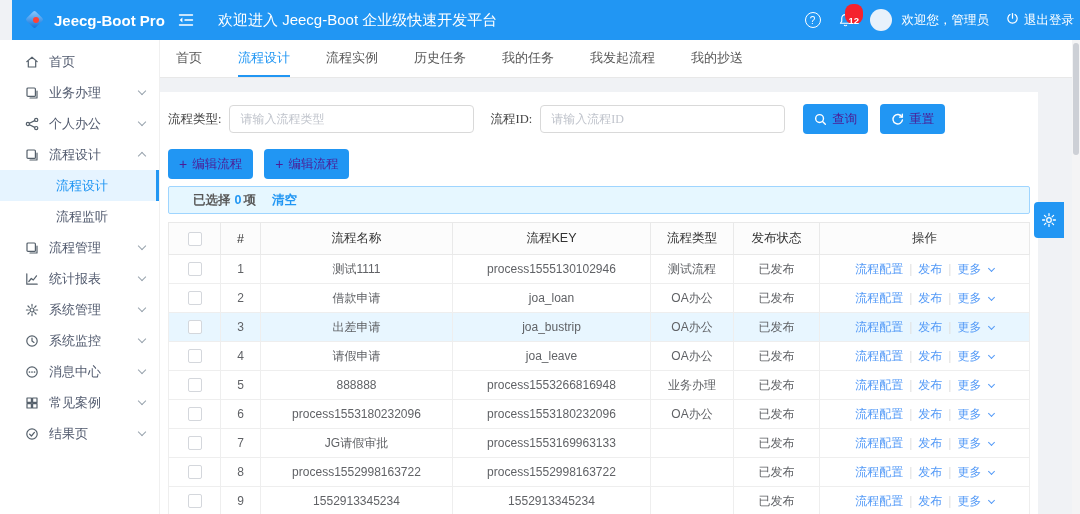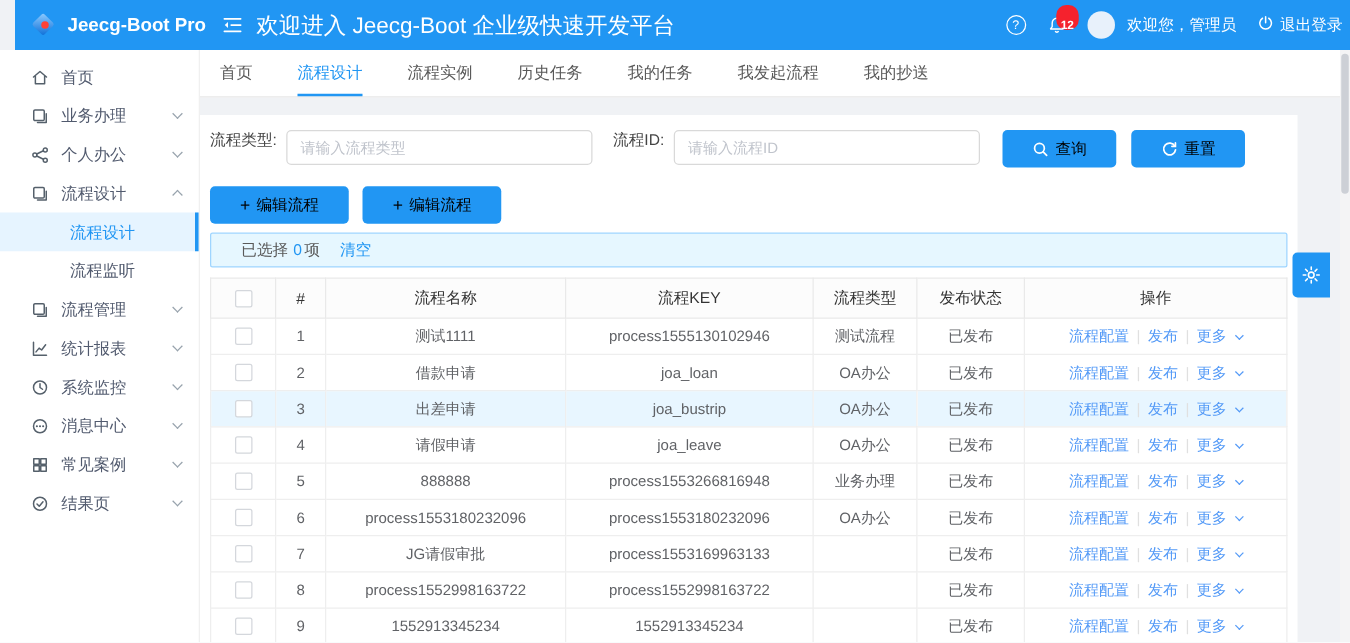--- a/index.html
+++ b/index.html
@@ -9,21 +9,21 @@
   .stage { position:relative; width:1080px; height:514px; overflow:hidden; background:#f0f2f5; }
 
   
   .top-header { position:absolute; left:12px; top:0; width:100%; height:40px; background:#2196f3; color:#fff; display:flex; align-items:center; z-index:30; }
   .logo { width:158px; display:flex; align-items:center; padding-left:13px; gap:9px; flex:0 0 auto; }
   .logo-mark { position:relative; width:20px; height:20px; flex:0 0 auto; }
   .logo-diamond { position:absolute; left:3px; top:3px; width:13px; height:13px; transform:rotate(45deg); background:linear-gradient(135deg,#8ecbff,#0d6fd8); border-radius:2px; }
   .logo-dot { position:absolute; left:8px; top:7px; width:6px; height:6px; background:#ff4136; border-radius:50%; }
   .logo-text { font-size:15px; font-weight:bold; white-space:nowrap; }
   .fold-btn { margin-left:8px; display:flex; align-items:center; cursor:pointer; }
-  .welcome-text { margin-left:11px; font-size:18px; }
+  .welcome-text { margin-left:24px; font-size:15px; }
   .header-right { margin-left:auto; display:flex; align-items:center; gap:17px; padding-right:18px; }
   .help-btn { width:16px; height:16px; border:1px solid #fff; border-radius:50%; font-size:10px; display:flex; align-items:center; justify-content:center; cursor:pointer; }
   .bell-wrap { position:relative; display:flex; cursor:pointer; }
   .badge { position:absolute; top:-8px; left:7px; background:#f5222d; color:#fff; font-size:9.5px; font-weight:bold; height:14px; line-height:14px; padding:10px 4px; border-radius:8px; }
   .avatar { width:22px; height:22px; border-radius:50%; background:#e8f1fb; cursor:pointer; }
   .greeting { font-size:12.5px; margin-left:-7px; white-space:nowrap; }
   .logout { display:flex; align-items:flex-start; gap:5px; font-size:12.5px; cursor:pointer; white-space:nowrap; }
 
   
   .sidebar { position:absolute; left:0; top:40px; bottom:0; width:160px; background:#fff; border-right:1px solid #f0f0f0; z-index:20; padding-top:6px; overflow:hidden; }
@@ -37,33 +37,33 @@
   .submenu-item.active::after { content:""; position:absolute; right:0; top:0; bottom:0; width:3px; background:#2196f3; }
 
   
   .main { position:absolute; left:160px; top:40px; right:8px; bottom:0; background:#f0f2f5; overflow:hidden; }
   .tabbar { position:absolute; left:0; top:0; right:0; height:38px; background:#fff; border-bottom:1px solid #e8e8e8; display:flex; padding-left:16px; }
   .tab { display:flex; align-items:center; margin-right:36px; font-size:13px; color:#595959; cursor:pointer; border-bottom:2px solid transparent; }
   .tab.active { color:#2196f3; border-bottom-color:#2196f3; }
 
   .card { position:absolute; left:0; top:52px; right:34px; height:600px; background:#fff; padding:0 8px; }
 
-  .filter-row { display:flex; margin-top:12px; }
+  .filter-row { display:flex; align-items:center; margin-top:12px;font-family:Liberation Serif, serif; }
   .f-label { font-size:12.5px; color:#444; margin-right:8px; white-space:nowrap; }
   .f-label2 { margin-left:16px; }
   .f-input { width:245px; height:28px; border:1px solid #d9d9d9; border-radius:4px; padding:0 10px; font-size:12px; color:#333; outline:none; font-family:inherit; }
   .f-input::placeholder { color:#c0c4cc; }
-  .btn { height:30px; display:inline-flex; align-items:center; gap:5px; background:#2196f3; color:#000000; border:none; border-radius:4px; padding:0 24px; font-size:12.5px; cursor:pointer; font-family:inherit; white-space:nowrap; }
+  .btn { height:30px; display:inline-flex; align-items:center; gap:5px; background:#2196f3; color:#4c1d95; border:none; border-radius:4px; padding:0 11px; font-size:12.5px; cursor:pointer; font-family:inherit; white-space:nowrap; }
   .btn-search { margin-left:18px; }
   .btn-reset { margin-left:12px; }
   .plus-glyph { font-size:14px; line-height:1; }
 
   .toolbar-row { margin-top:15px; display:flex; gap:11px; }
 
-  .selection-bar { margin-top:7px; height:28px; background:#e6f7ff; border:1px solid #9fd5ff; border-radius:2px; display:flex; align-items:center; padding-left:24px; font-size:12.5px; color:#595959; }
+  .selection-bar { margin-top:7px; height:28px; background:#e6f7ff; border:1px solid #9fd5ff; border-radius:2px; display:flex; align-items:center; padding-left:24px; font-size:12.5px; color:#595959;font-weight:bold; }
   .sel-count { color:#2196f3; margin:0 2px 0 4px; }
   .sel-clear { color:#2196f3; margin-left:16px; cursor:pointer; }
 
   table.grid { width:100%; border-collapse:collapse; table-layout:fixed; margin-top:8px; background:#fff; }
   .grid th { height:32px; border:1px solid #e9e9e9; font-size:12.5px; color:#333; font-weight:500; background:#fcfcfc; text-align:center; }
   .grid td { height:29px; border:1px solid #eeeeee; font-size:12px; color:#606266; text-align:center; white-space:nowrap; overflow:hidden; padding:0 4px; }
   tr.hl td { background:#e8f6ff; }
   .op-link { color:#549af7; cursor:pointer; }
   .op-sep { color:#e0e0e0; margin:0 6px; }
   .caret { display:inline-block; width:5px; height:5px; border-right:1.2px solid #549af7; border-bottom:1.2px solid #549af7; transform:rotate(45deg); margin-left:4px; vertical-align:2px; }
@@ -179,20 +179,30 @@
               <path d="M1.8 1.8v10.4h10.4"></path>
               <path d="M3.8 9.5 6.3 6.5 8.3 8l3.2-4.2"></path>
             </svg>
           </span>
           <span class="mi-label">统计报表</span>
           <span class="chev down"></span>
         </div>
         <div class="menu-item">
           <span class="mi-icon">
             <svg width="14" height="14" viewBox="0 0 14 14" fill="none" stroke="currentColor" stroke-width="1.2" stroke-linecap="round" stroke-linejoin="round">
+              <circle cx="7" cy="7" r="2"></circle>
+              <path d="M7 1.4v1.8M7 10.8v1.8M1.4 7h1.8M10.8 7h1.8M3 3l1.3 1.3M9.7 9.7 11 11M11 3 9.7 4.3M4.3 9.7 3 11"></path>
+            </svg>
+          </span>
+          <span class="mi-label">系统管理</span>
+          <span class="chev down"></span>
+        </div>
+        <div class="menu-item">
+          <span class="mi-icon">
+            <svg width="14" height="14" viewBox="0 0 14 14" fill="none" stroke="currentColor" stroke-width="1.2" stroke-linecap="round" stroke-linejoin="round">
               <circle cx="7" cy="7" r="5.2"></circle>
               <path d="M7 4v3l2 1.4"></path>
             </svg>
           </span>
           <span class="mi-label">系统监控</span>
           <span class="chev down"></span>
         </div>
         <div class="menu-item">
           <span class="mi-icon">
             <svg width="14" height="14" viewBox="0 0 14 14" fill="none" stroke="currentColor" stroke-width="1.2" stroke-linecap="round" stroke-linejoin="round">

